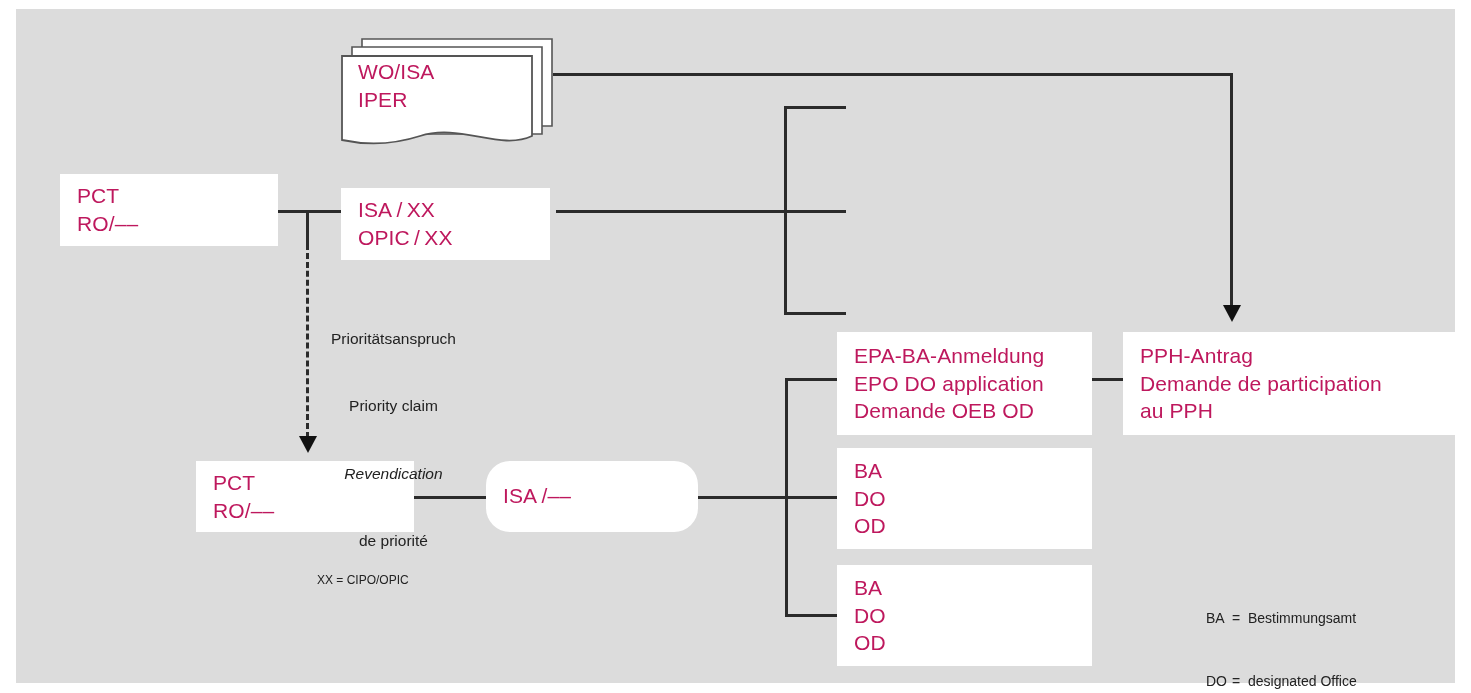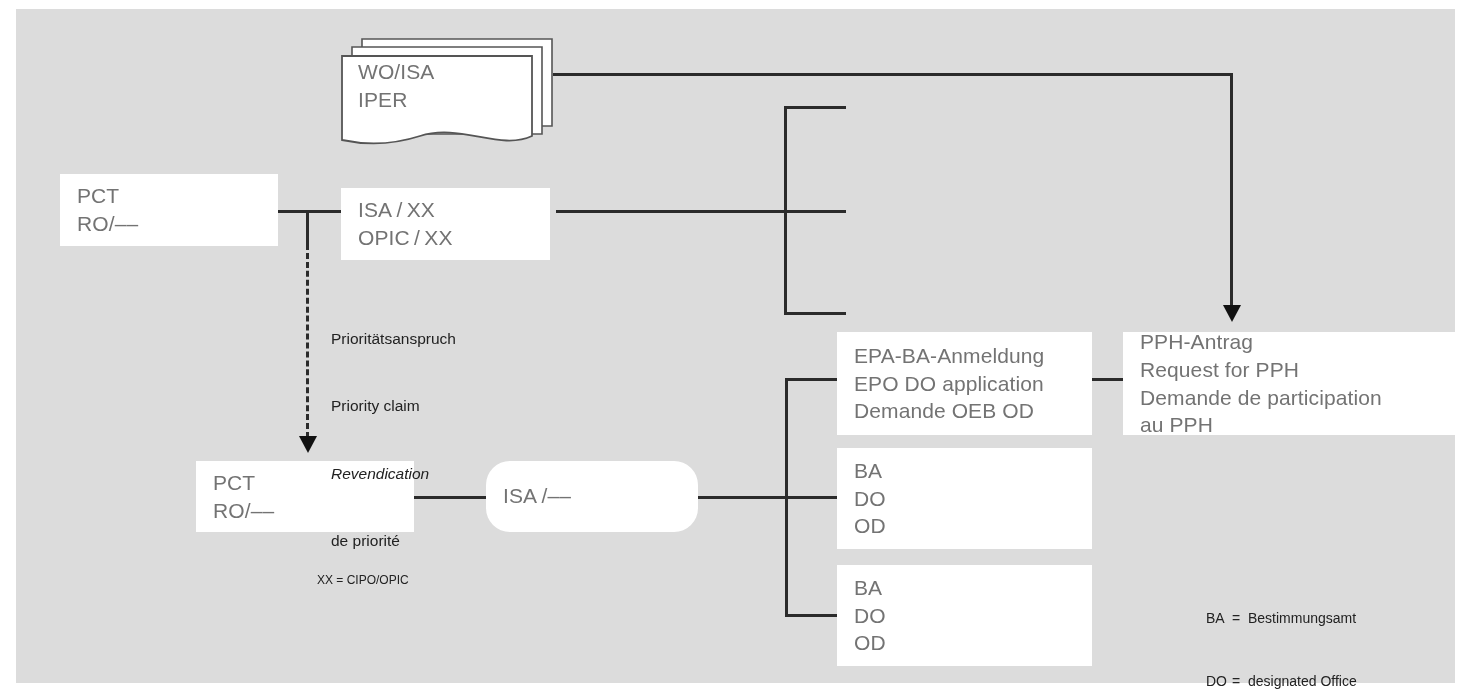--- a/index.html
+++ b/index.html
@@ -30,21 +30,21 @@
   .box {
     position: absolute;
     background: #ffffff;
     box-sizing: border-box;
     display: flex;
     flex-direction: column;
     justify-content: center;
   }
   .box .line {
     font-size: 21px;
-    color: #737373;
+    color: #be185d;
     line-height: 1.33;
     white-space: pre;
     padding-left: 17px;
     letter-spacing: 0.1px;
   }
 
   
   .hline {
     position: absolute;
     background: #2b2b2b;
@@ -168,38 +168,37 @@
   </div>
 
   <div class="box" style="left:837px; top:332px; width:255px; height:103px;">
     <span class="line">EPA-BA-Anmeldung</span>
     <span class="line">EPO DO application</span>
     <span class="line">Demande OEB OD</span>
   </div>
 
   <div class="box" style="left:1123px; top:332px; width:332px; height:103px;">
     <span class="line">PPH-Antrag</span>
-    <span class="line">Request for PPH</span>
     <span class="line">Demande de participation</span>
     <span class="line">au PPH</span>
   </div>
 
   <div class="box" style="left:837px; top:448px; width:255px; height:101px;">
     <span class="line">BA</span>
     <span class="line">DO</span>
     <span class="line">OD</span>
   </div>
 
   <div class="box" style="left:837px; top:565px; width:255px; height:101px;">
     <span class="line">BA</span>
     <span class="line">DO</span>
     <span class="line">OD</span>
   </div>
 
-  <div class="caption" style="left:331px; top:283px;">
+  <div class="caption" style="left:331px; top:283px;text-align:center;">
     <span style="display:block;">Prioritätsanspruch</span>
     <span style="display:block;">Priority claim</span>
     <span style="display:block;font-style:italic;">Revendication</span>
     <span style="display:block;">de priorité</span>
   </div>
 
   <div class="note" style="left:317px; top:573px;">XX = CIPO/OPIC</div>
 
   <div class="legend" style="left:1206px; top:566px;">
     <span class="legend-row"><span class="k">BA</span><span class="eq">=</span><span>Bestimmungsamt</span></span>

